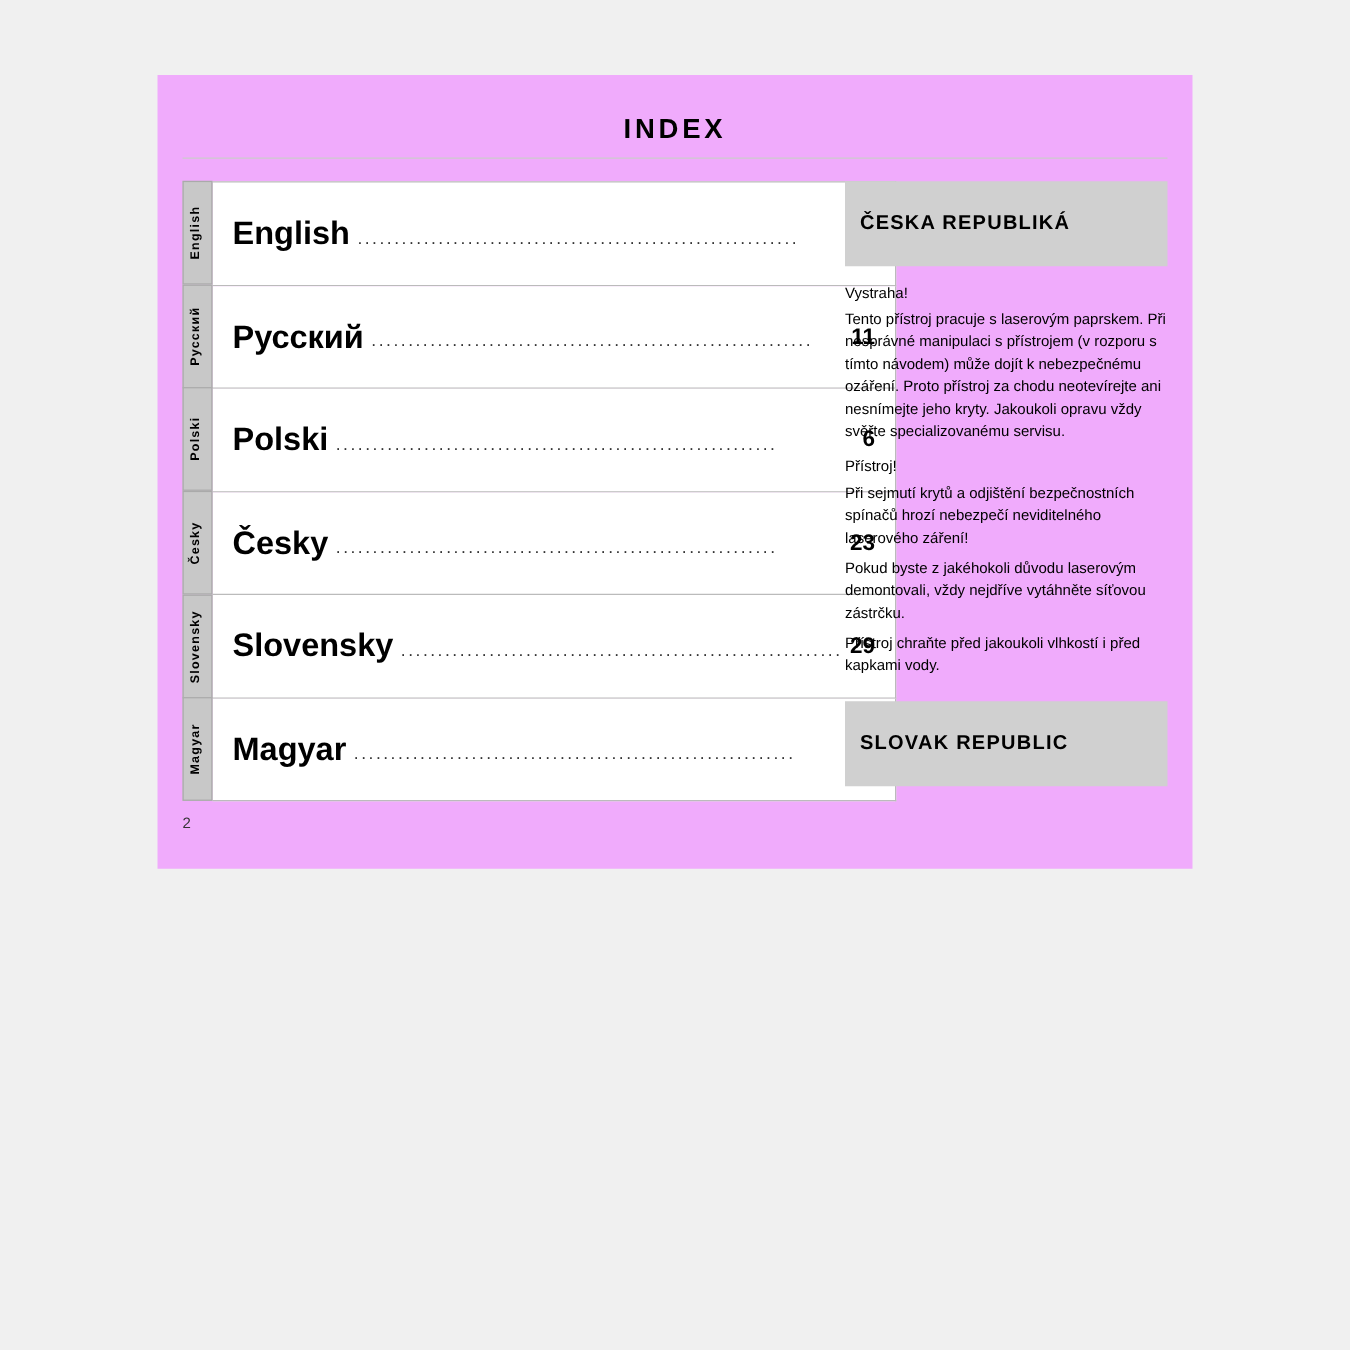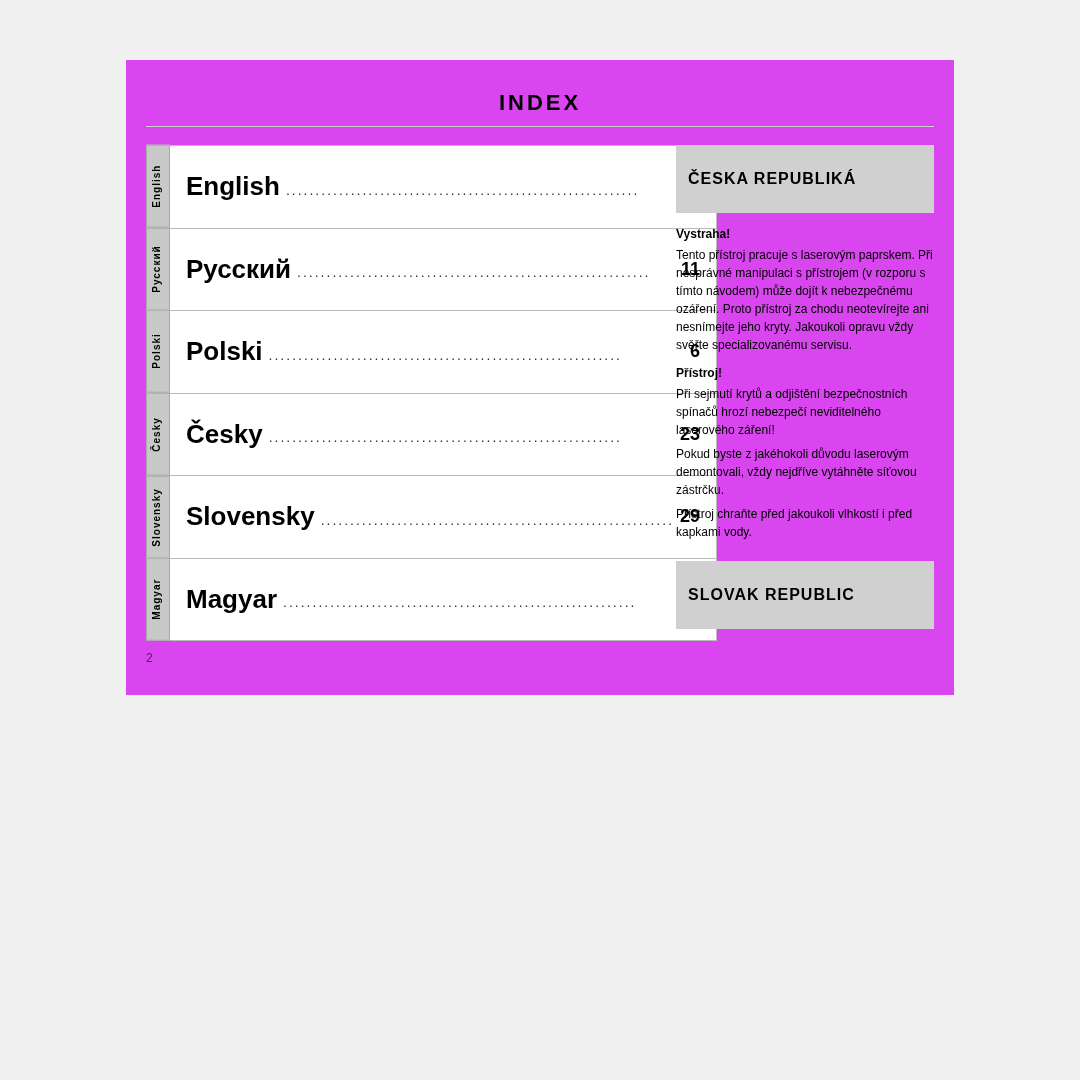--- a/index.html
+++ b/index.html
@@ -14,21 +14,21 @@
       background: #f0f0f0;
       font-family: Arial, sans-serif;
       display: flex;
       justify-content: center;
       align-items: flex-start;
       padding-top: 60px;
     }
 
     .page-container {
       width: 828px;
-      background: #d946ef;
+      background: #f0abfc;
       padding: 30px 20px 30px 20px;
     }
 
     .index-title {
       text-align: center;
       font-size: 22px;
       font-weight: bold;
       letter-spacing: 3px;
       margin-bottom: 18px;
       padding-bottom: 10px;
@@ -127,21 +127,21 @@
       margin-bottom: 12px;
     }
 
     .section-content {
       font-size: 12px;
       line-height: 1.5;
       margin-bottom: 20px;
     }
 
     .section-content .sub-heading {
-      font-weight: bold;
+      font-weight: normal;
       margin-top: 10px;
       margin-bottom: 3px;
     }
 
     .section-content p {
       margin-bottom: 6px;
     }
 
     .page-number {
       font-size: 12px;

